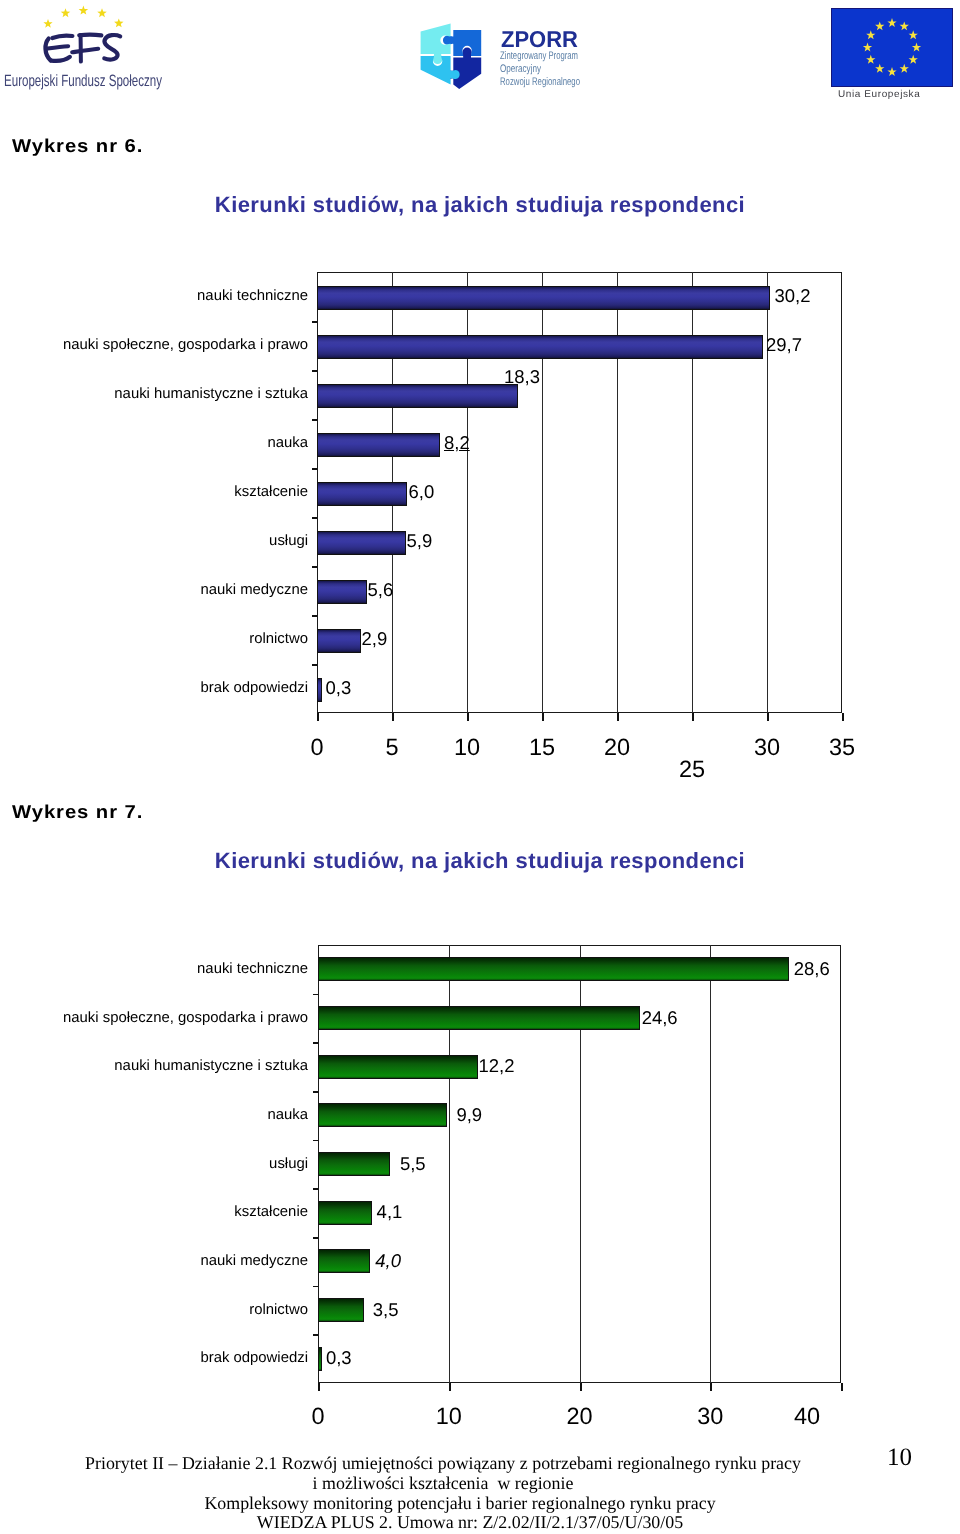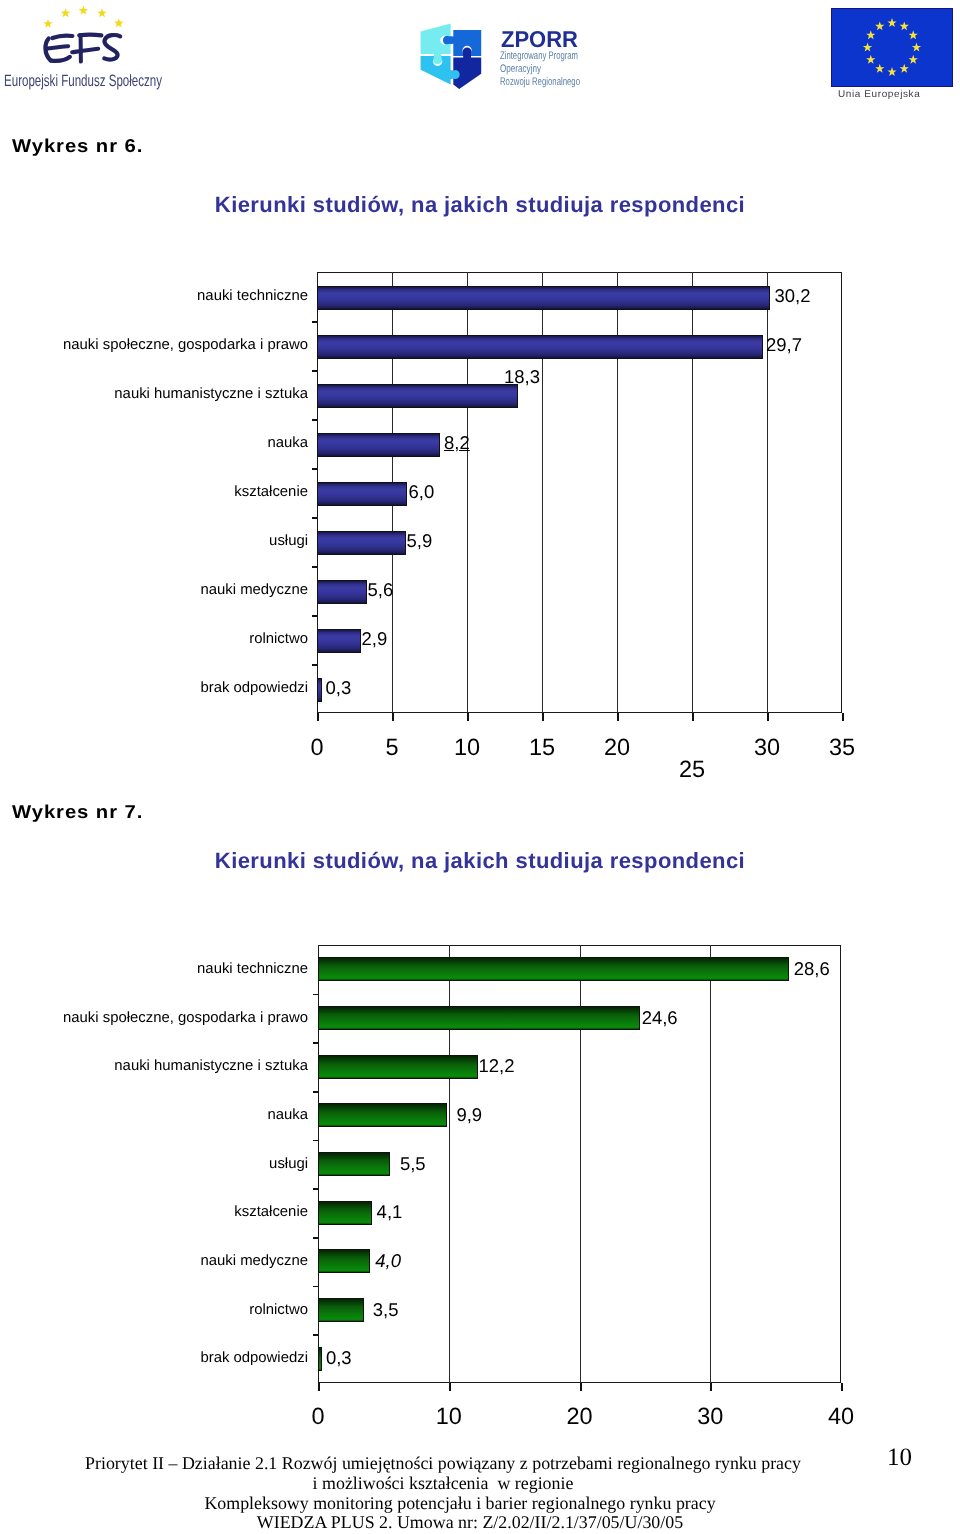--- a/index.html
+++ b/index.html
@@ -251,21 +251,21 @@
       <div class="val-label" style="left: 325.92px; top: 1347.17px;">0,3</div>
       <div class="xtick" style="left: 318px; top: 1383px;"></div>
       <div class="xtick-label" style="left: 278px; width: 80px; top: 1403px;">0</div>
       <div class="xtick" style="left: 449px; top: 1383px;"></div>
       <div class="xtick-label" style="left: 408.75px; width: 80px; top: 1403px;">10</div>
       <div class="xtick" style="left: 580px; top: 1383px;"></div>
       <div class="xtick-label" style="left: 539.5px; width: 80px; top: 1403px;">20</div>
       <div class="xtick" style="left: 710px; top: 1383px;"></div>
       <div class="xtick-label" style="left: 670.25px; width: 80px; top: 1403px;">30</div>
       <div class="xtick" style="left: 841px; top: 1383px;"></div>
-      <div class="xtick-label" style="left: 801px; width: 80px; top: 1403px;">40</div>
+      <div class="xtick-label" style="left: 767px; width: 80px; top: 1403px;">40</div>
     </div>
   </div>
 
 <div id="footer" style="top: 1454px;">
   <div class="fl1">Priorytet II – Działanie 2.1 Rozwój umiejętności powiązany z potrzebami regionalnego rynku pracy</div>
   <div class="fl2">i możliwości kształcenia  w regionie</div>
   <div class="fl3">Kompleksowy monitoring potencjału i barier regionalnego rynku pracy</div>
   <div class="fl4">WIEDZA PLUS 2. Umowa nr: Z/2.02/II/2.1/37/05/U/30/05</div>
 </div>
 <div id="page-number" style="left: 887px; top: 1444px;">10</div>

